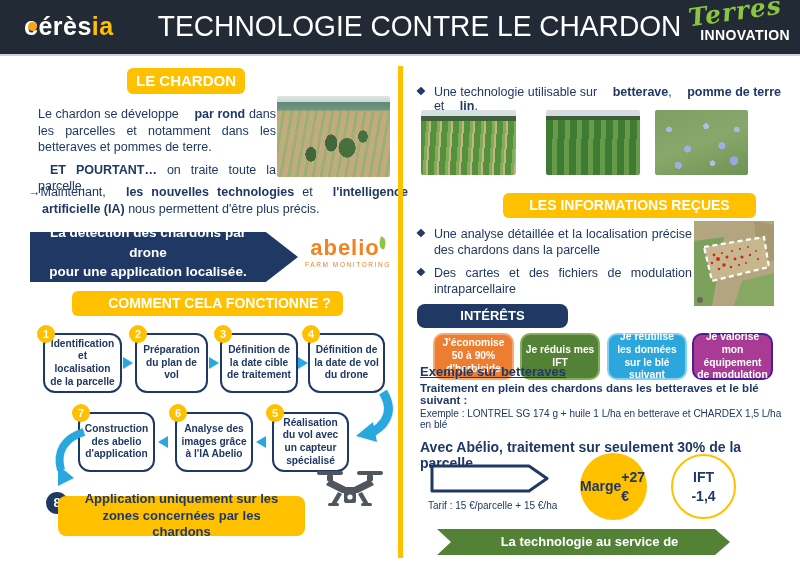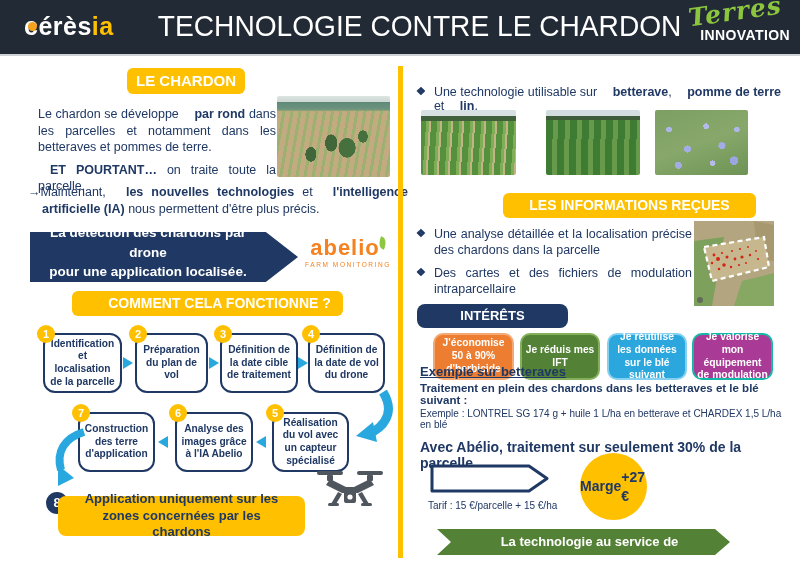--- a/index.html
+++ b/index.html
@@ -103,21 +103,21 @@
   .info-bullets{position:absolute;left:416px;top:226px;width:276px;font-size:12.5px;color:#1F3864;line-height:1.3;}
   .info-bullets .bullet-row{text-align:justify;}
   .aerial{position:absolute;left:694px;top:221px;width:80px;height:85px;}
   .interets-title{position:absolute;left:417px;top:304px;width:151px;height:24px;background:#1F3864;border-radius:8px;
     color:#fff;font-weight:bold;font-size:13px;text-align:center;line-height:24px;}
   .ibox{position:absolute;top:333px;height:47px;border-radius:10px;color:#fff;font-weight:bold;font-size:10.3px;
     line-height:1.25;display:flex;align-items:center;justify-content:center;text-align:center;padding:2px 3px;box-sizing:border-box;}
   .ibox1{left:433px;width:81px;background:#ED7D31;border:2px solid #F5A972;}
   .ibox2{left:520px;width:80px;background:#538135;border:2px solid #84B05C;}
   .ibox3{left:607px;width:80px;background:#2BA7DD;border:2px solid #83D0F0;}
-  .ibox4{left:692px;width:81px;background:#A93A96;border:2px solid #14b8a6;}
+  .ibox4{left:692px;width:81px;background:#A93A96;border:2px solid #4c1d95;}
   .example{position:absolute;left:420px;top:364px;width:366px;color:#1F3864;}
   .ex-h{font-size:13px;font-weight:bold;text-decoration:underline;margin:0;}
   .ex-l1{font-size:11.5px;font-weight:bold;margin:3px 0 0;}
   .ex-l2{font-size:10px;margin:2px 0 0;}
   .ex-l3{font-size:14px;font-weight:bold;margin:9px 0 0;}
   .offer-wrap{position:absolute;left:430px;top:464px;width:120px;height:29px;}
   .offer-label{position:absolute;left:0;top:0;width:102px;height:29px;line-height:29px;text-align:center;
     color:#1F3864;font-weight:bold;font-size:13px;}
   .tarif{position:absolute;left:428px;top:500px;width:160px;font-size:10px;color:#1F3864;}
   .marge{position:absolute;left:580px;top:453px;width:67px;height:67px;border-radius:50%;background:#FFC000;
@@ -191,21 +191,21 @@
   <div class="stepbox s5">
     <span class="stepnum">5</span>
     <span>Réalisation du vol avec un capteur spécialisé</span>
   </div>
   <div class="stepbox s6">
     <span class="stepnum">6</span>
     <span>Analyse des images grâce à l'IA Abelio</span>
   </div>
   <div class="stepbox s7">
     <span class="stepnum">7</span>
-    <span>Construction des terre d'application</span>
+    <span>Construction des abelio d'application</span>
   </div>
 
   <div class="arr-r a12"></div>
   <div class="arr-r a23"></div>
   <div class="arr-r a34"></div>
   <div class="arr-l a65"></div>
   <div class="arr-l a76"></div>
 
   <svg class="curve45" width="52" height="52" viewBox="0 0 52 52">
     <path d="M40 2 C50 18 46 32 30 42" fill="none" stroke="#29A8DF" stroke-width="9"></path>
@@ -318,16 +318,20 @@
     <svg width="120" height="29" viewBox="0 0 120 29">
       <polygon points="2,2 99,2 117,14.5 99,27 2,27" fill="#ffffff" stroke="#1F3864" stroke-width="3" stroke-linejoin="round"></polygon>
     </svg>
   </div>
   <div class="tarif">Tarif : 15 €/parcelle + 15 €/ha</div>
 
   <div class="marge">
     <span>Marge</span>
     <span>+27 €</span>
   </div>
+  <div class="ift">
+    <span>IFT</span>
+    <span>-1,4</span>
+  </div>
 
   <div class="footer-banner">La technologie au service de l'agroécologie…</div>
 
 </div>
 
 </body></html>

